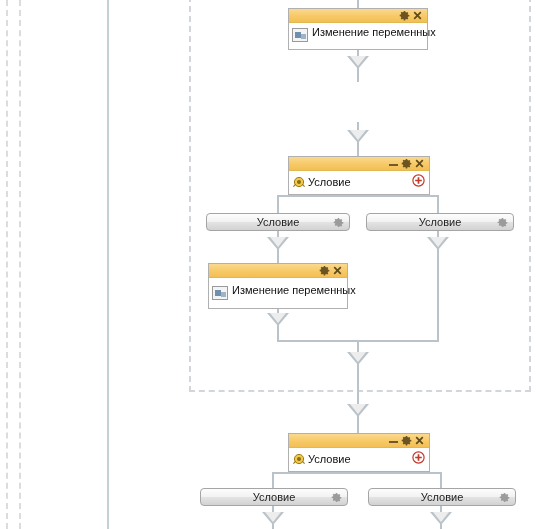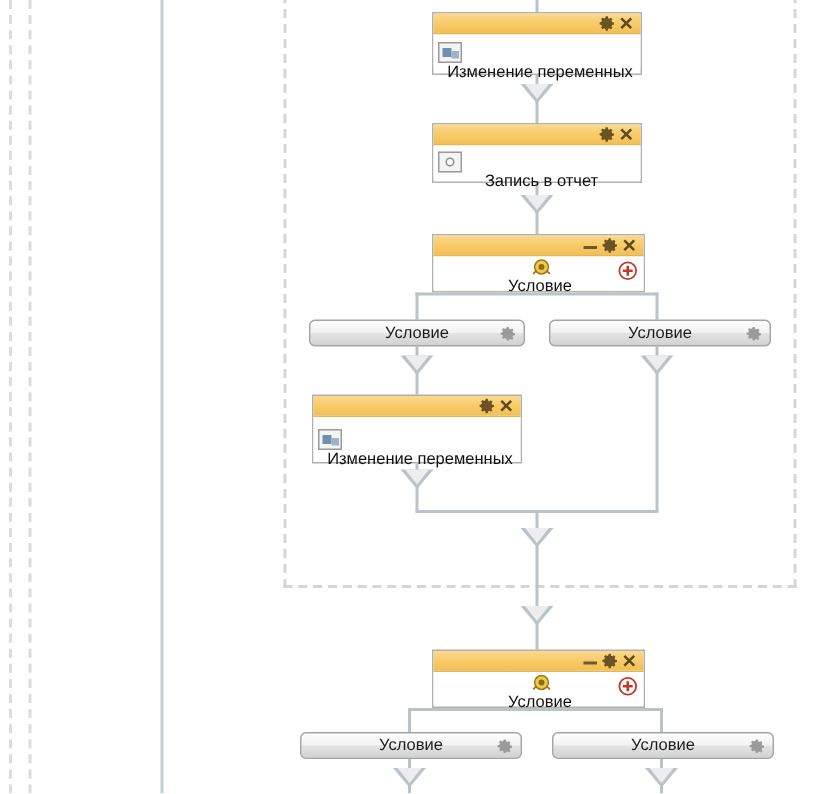--- a/index.html
+++ b/index.html
@@ -91,21 +91,20 @@
     padding-right: 4px;
     box-sizing: border-box;
   }
   .node-body {
     position: relative;
     height: 22px;
     background: #ffffff;
     display: flex;
     align-items: center;
     box-sizing: border-box;
-    flex-direction: column;
   }
   .node-label {
     font-size: 11px;
     color: #101010;
     white-space: nowrap;
     line-height: 12px;
   }
 
   
   .hdr-btn {
@@ -263,39 +262,20 @@
             <path stroke="#5e4a1d" stroke-width="1.7" d="M2.2 2.2l6.6 6.6M8.8 2.2l-6.6 6.6"></path>
           </svg>
       </span>
     </div>
     <div class="node-body">
       <span class="type-icon var"></span>
       <span class="node-label body-varlabel">Изменение переменных</span>
     </div>
   </div>
 
-  <div class="node" style="left:288px;top:82px;width:140px;height:40px;">
-    <div class="node-head">
-      <span class="hdr-btn">
-        <svg width="11" height="11" viewBox="0 0 11 11">
-            <path fill="#6b5422" d="M5.5 3.6a1.9 1.9 0 100 3.8 1.9 1.9 0 000-3.8zm0 1a.9.9 0 110 1.8.9.9 0 010-1.8z"></path>
-            <path fill="#6b5422" d="M4.8.9h1.4l.2 1.2.9.4 1-.6 1 1-.6 1 .4.9 1.2.2v1.4l-1.2.2-.4.9.6 1-1 1-1-.6-.9.4-.2 1.2H4.8l-.2-1.2-.9-.4-1 .6-1-1 .6-1-.4-.9L.7 6.2V4.8l1.2-.2.4-.9-.6-1 1-1 1 .6.9-.4z"></path>
-          </svg>
-      </span>
-      <span class="hdr-btn">
-        <svg width="11" height="11" viewBox="0 0 11 11">
-            <path stroke="#5e4a1d" stroke-width="1.7" d="M2.2 2.2l6.6 6.6M8.8 2.2l-6.6 6.6"></path>
-          </svg>
-      </span>
-    </div>
-    <div class="node-body">
-      <span class="type-icon report"></span>
-      <span class="node-label" style="margin-left:6px;margin-bottom:2px;">Запись в отчет</span>
-    </div>
-  </div>
 
   <div class="node" style="left:288px;top:156px;width:142px;height:39px;">
     <div class="node-head">
       <span class="hdr-btn">
         <span class="glyph-min"></span>
       </span>
       <span class="hdr-btn">
         <svg width="11" height="11" viewBox="0 0 11 11">
             <path fill="#6b5422" d="M5.5 3.6a1.9 1.9 0 100 3.8 1.9 1.9 0 000-3.8zm0 1a.9.9 0 110 1.8.9.9 0 010-1.8z"></path>
             <path fill="#6b5422" d="M4.8.9h1.4l.2 1.2.9.4 1-.6 1 1-.6 1 .4.9 1.2.2v1.4l-1.2.2-.4.9.6 1-1 1-1-.6-.9.4-.2 1.2H4.8l-.2-1.2-.9-.4-1 .6-1-1 .6-1-.4-.9L.7 6.2V4.8l1.2-.2.4-.9-.6-1 1-1 1 .6.9-.4z"></path>

